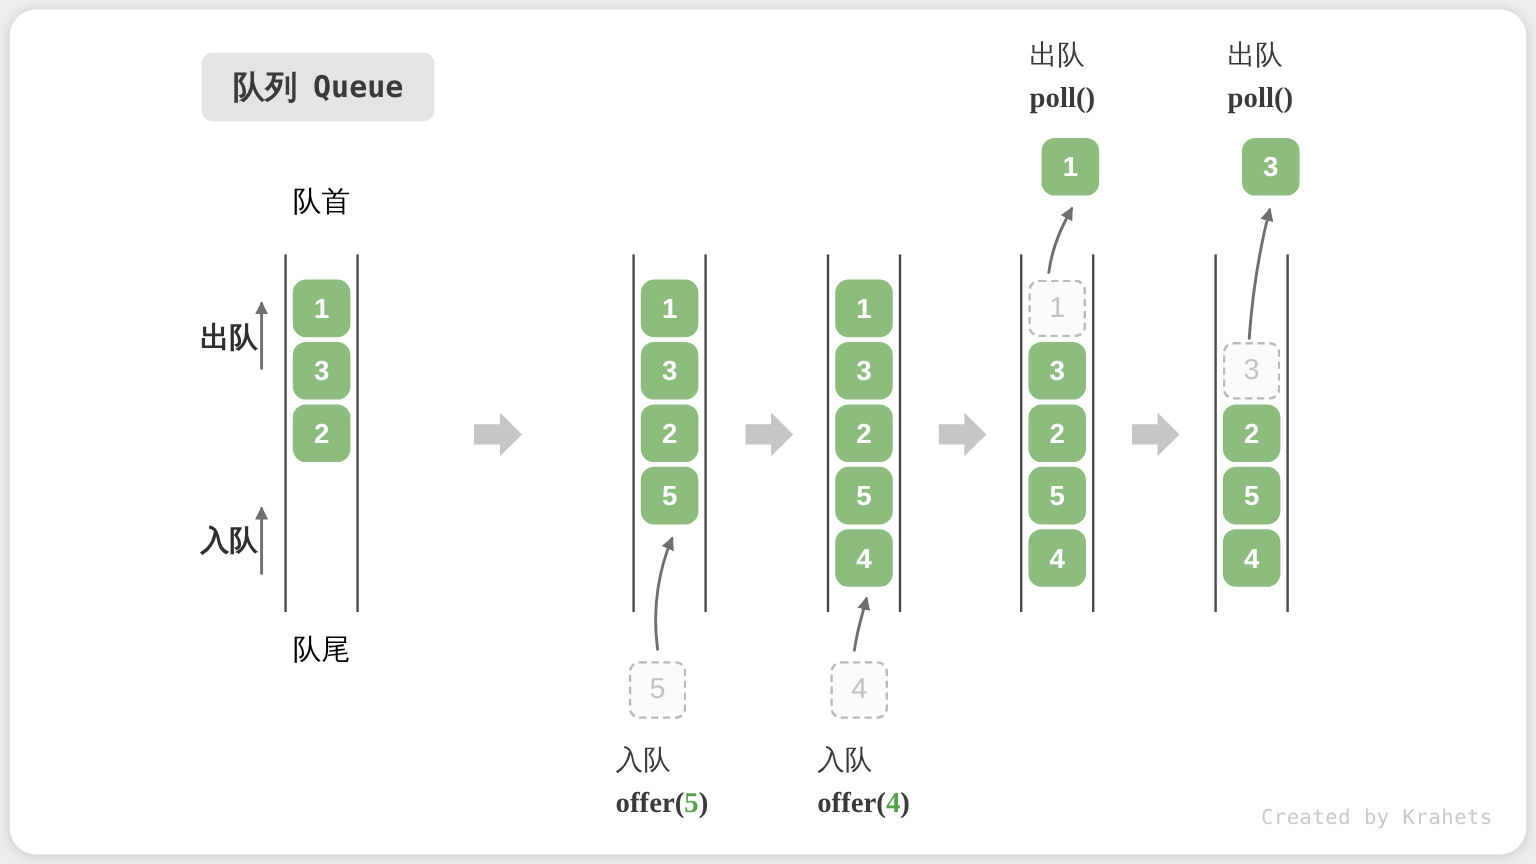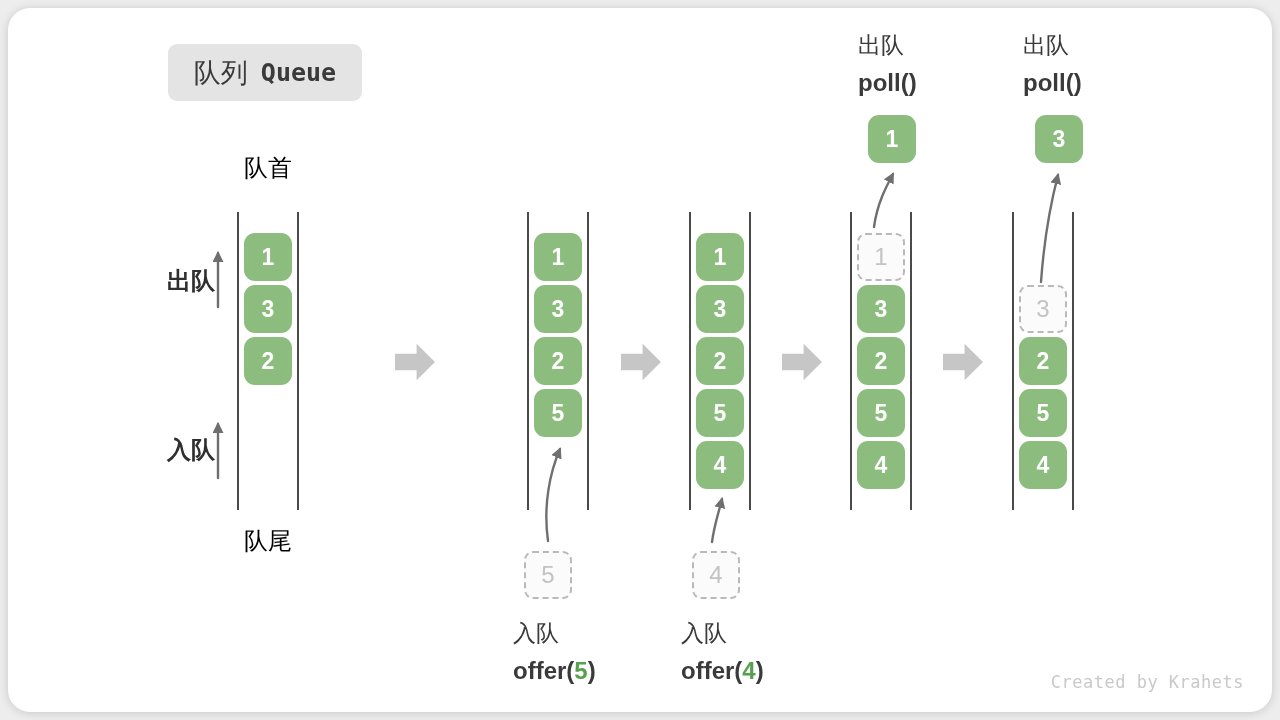--- a/index.html
+++ b/index.html
@@ -16,21 +16,21 @@
   }
   .stage{position:absolute;left:-8px;top:-8px;width:1280px;height:720px;}
 
   .mono{font-family:"DejaVu Sans Mono", monospace;}
 
   .title-badge{
     position:absolute;left:168px;top:44px;width:194px;height:57px;
     background:var(--title_bg,#e4e4e4);border-radius:9px;
     display:flex;align-items:center;justify-content:center;gap:13px;
   }
-  .title-zh{font-size:27px;font-weight:400;color:var(--text_dark,#3a3a3a);}
+  .title-zh{font-size:27px;font-weight:700;color:var(--text_dark,#3a3a3a);}
   .title-en{font-size:25px;font-weight:700;color:var(--text_dark,#3a3a3a);}
 
   .q-label{
     position:absolute;width:62px;text-align:center;
     font-size:24px;font-weight:400;color:#000000;white-space:nowrap;
   }
   .side-label{
     position:absolute;font-size:24px;font-weight:700;color:#2f2f2f;white-space:nowrap;
   }
 
@@ -57,21 +57,21 @@
     background:var(--flow_arrow,#c6c6c6);
     clip-path:polygon(0 28%, 54% 28%, 54% 2%, 100% 50%, 54% 98%, 54% 72%, 0 72%);
   }
 
   .arrows{position:absolute;left:0;top:0;width:1280px;height:720px;pointer-events:none;}
   .arrows path{stroke:var(--arrow,#6f6f6f);stroke-width:2.4;fill:none;stroke-linecap:round;}
   .arrows marker path{fill:var(--arrow,#6f6f6f);stroke:none;}
 
   .op{position:absolute;display:flex;flex-direction:column;gap:8px;white-space:nowrap;}
   .op .zh{font-size:23px;font-weight:500;color:var(--text_dark,#3a3a3a);}
-  .op .code{font-size:24px;font-weight:600;color:var(--text_dark,#3a3a3a);font-family:Liberation Sans, sans-serif;}
+  .op .code{font-size:24px;font-weight:600;color:var(--text_dark,#3a3a3a);font-family:Liberation Serif, serif;}
   .op .code .arg{color:var(--code_green,#57a14e);font-weight:700;}
 
   .watermark{
     position:absolute;right:36px;top:672px;
     font-family:"DejaVu Sans Mono", monospace;
     font-size:17px;color:var(--watermark,#c9c9c9);letter-spacing:0.5px;text-align:right;
   }
 </style>
 </head>
 <body>

